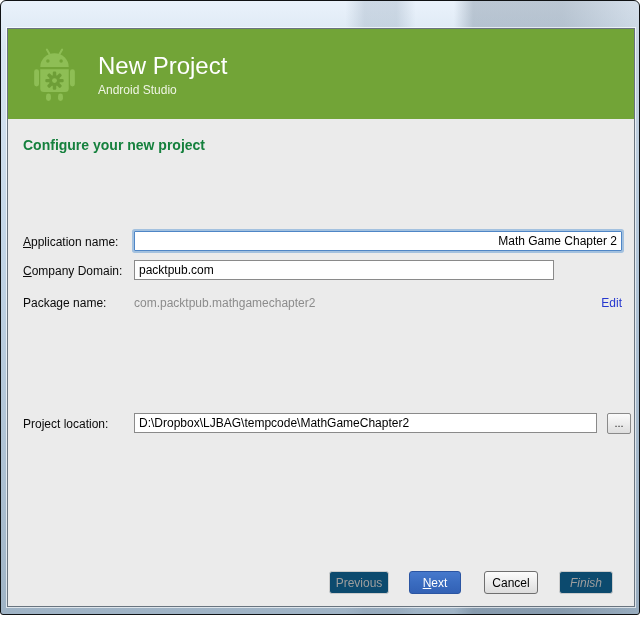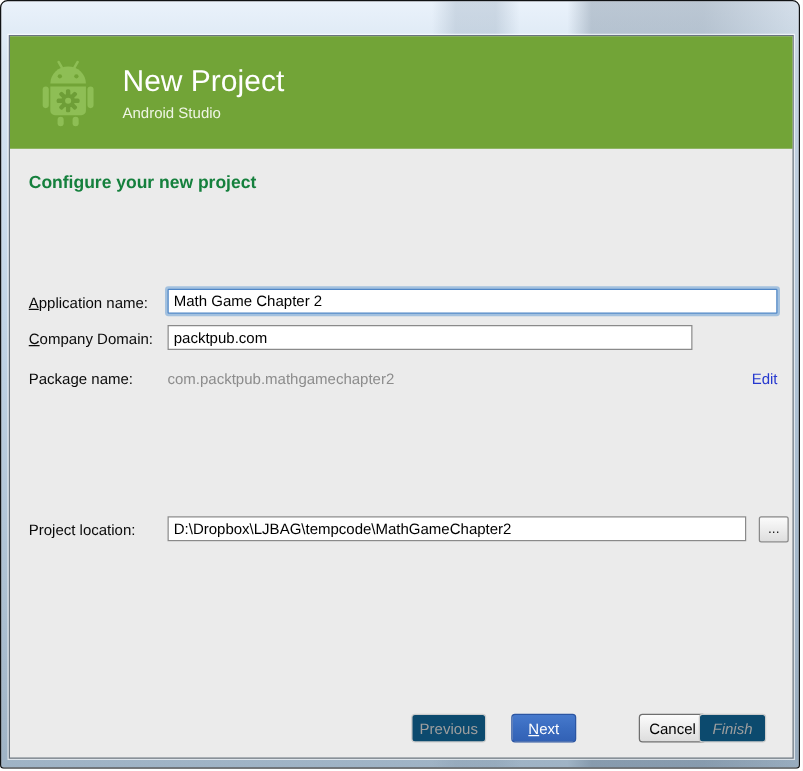--- a/index.html
+++ b/index.html
@@ -81,21 +81,21 @@
 
   .btn {
     position:absolute; top:542px; height:23px; font-size:12px; border-radius:3px;
     font-family:"Liberation Sans", sans-serif; padding:0; text-align:center;
   }
   .btn-disabled { background:#0c4a6e; border:1px solid #CCCCCC; color:#9E9E9E; }
   .btn-normal  { background:linear-gradient(180deg,#FCFCFC,#DDDDDD); border:1px solid #6F6F6F; color:#000; cursor:pointer; }
   .btn-primary { background:linear-gradient(180deg,#4679CC 0%,#3A6CC0 50%,#3261B5 100%); border:1px solid #2B55A2; color:#FFFFFF; cursor:pointer; }
   #btn-previous { left:321px; width:60px; }
   #btn-next     { left:401px; width:52px; }
-  #btn-cancel   { left:476px; width:54px;margin-left:27px; }
+  #btn-cancel   { left:476px; width:54px; }
   #btn-finish   { left:551px; width:54px;font-style:italic; }
 </style>
 </head>
 <body>
 
 <div class="window">
 
 
   <div class="content">
 
@@ -122,21 +122,21 @@
       </svg>
       <div class="header-text">
         <span class="header-title">New Project</span>
         <span class="header-subtitle">Android Studio</span>
       </div>
     </div>
 
     <div class="heading">Configure your new project</div>
 
     <label class="row-label" style="top:206px;"><span class="u">A</span><span>pplication name:</span></label>
-    <input class="text-input focused" style="top: 202px; width: 488px;" type="text" value="Math Game Chapter 2">
+    <input class="text-input focused" style="top: 202px; width: 488px; text-align: right;" type="text" value="Math Game Chapter 2">
 
     <label class="row-label" style="top:235px;"><span class="u">C</span><span>ompany Domain:</span></label>
     <input class="text-input" style="top: 231px; width: 420px;" type="text" value="packtpub.com">
 
     <span class="row-label" style="top:267px;">Package name:</span>
     <span class="pkg-value">com.packtpub.mathgamechapter2</span>
     <a class="edit-link">Edit</a>
 
     <span class="row-label" style="top:388px;">Project location:</span>
     <input class="text-input" style="top: 384px; width: 463px;" type="text" value="D:\Dropbox\LJBAG\tempcode\MathGameChapter2">

